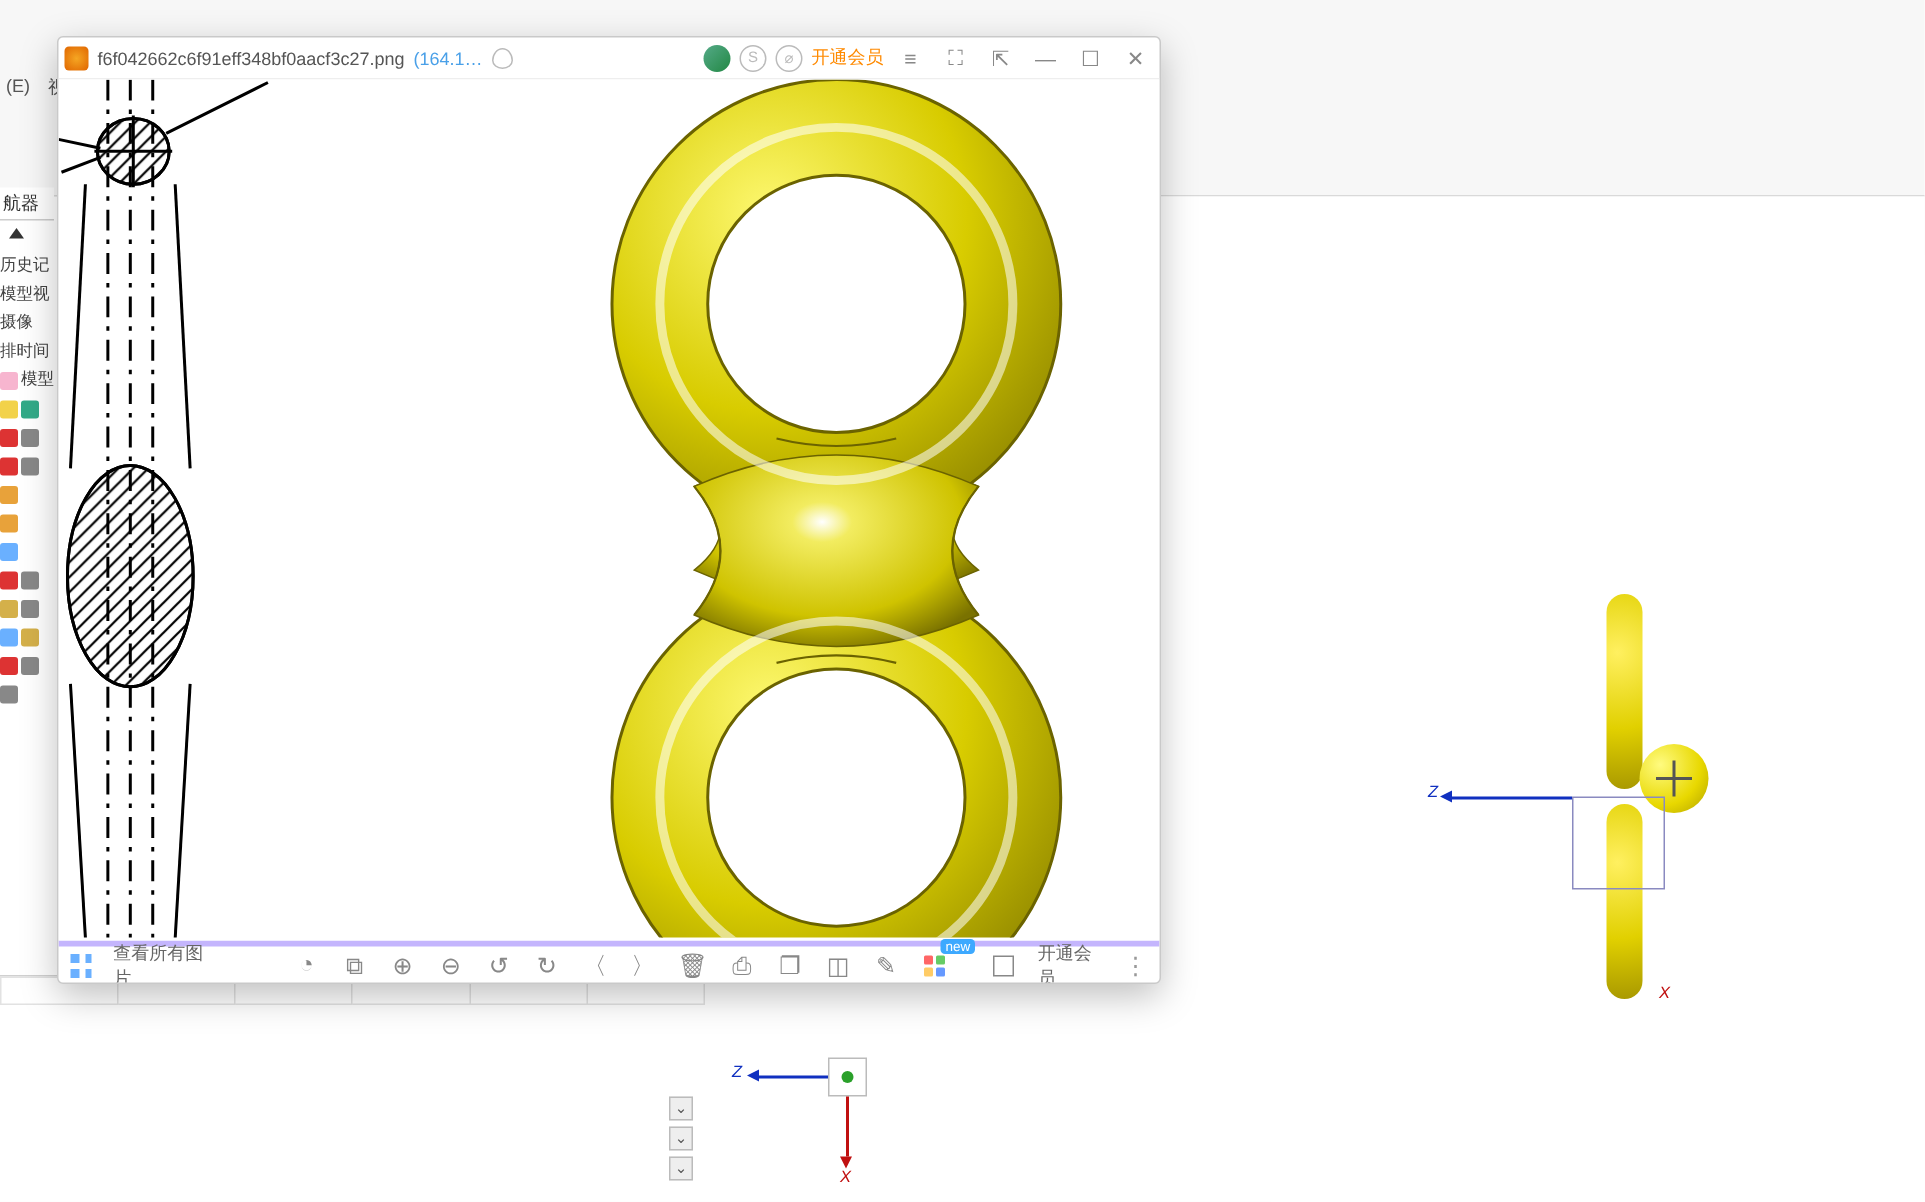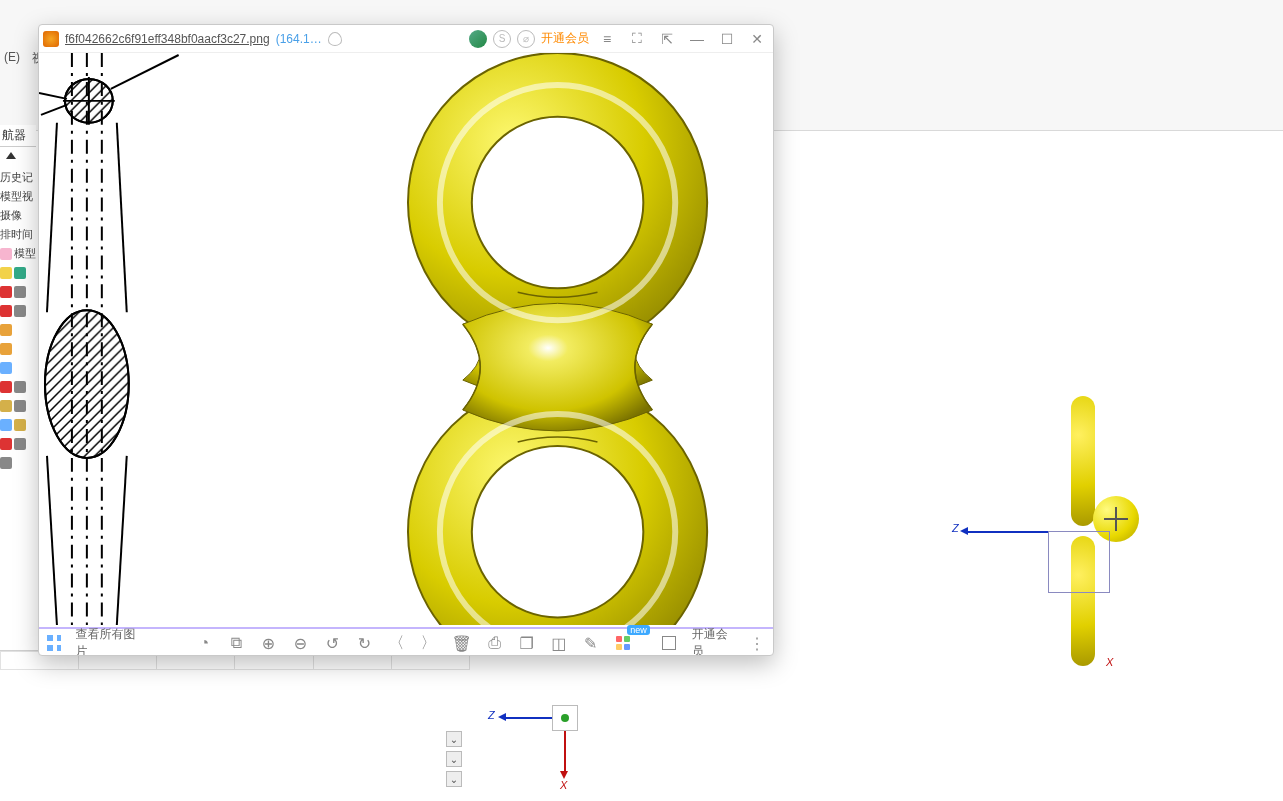--- a/index.html
+++ b/index.html
@@ -40,32 +40,32 @@
   .csys.small { left:500px; top:695px; width:100px; height:80px;}
   .redax { position:absolute; width:2px; background:#c01010;}
   .redhead { position:absolute; width:0;height:0;border-left:4px solid transparent;border-right:4px solid transparent;border-top:8px solid #c01010;}
   .dot { position:absolute; width:8px;height:8px;border-radius:50%;background:#2aa02a;}
   .sq { position:absolute; width:26px;height:26px;border:1px solid #bbb; background:#fff;}
 
   
   .viewer { position: absolute; left: 38px; top: 24px; width: 736px; height: 632px; background: #fff; border: 1px solid #c9c9c9; box-shadow: 0 8px 24px rgba(0,0,0,0.25); border-radius: 4px; overflow:hidden;}
   .titlebar { height: 28px; display: flex; align-items: center; padding: 0 4px; gap: 6px; border-bottom:1px solid #eee;}
   .titlebar .appicon { width:16px;height:16px; background: radial-gradient(circle,#f5a623,#e06500); border-radius:3px;}
-  .titlebar .fname { font-size:12px; color:#555;text-decoration:underline;}
+  .titlebar .fname { font-size:12px; color:#555;}
   .titlebar .fsize { font-size:12px; color:#4aa0e8;}
   .titlebar .cloud { width:14px;height:14px; border:1.5px solid #bbb; border-radius:50% 50% 50% 50% / 60% 60% 40% 40%; position:relative;}
   .titlebar .spacer { flex:1;}
   .titlebar .tico { width:24px; height:24px; display:flex; align-items:center; justify-content:center; color:#888; font-size:14px; border-radius:2px; cursor:default;}
   .titlebar .avatar { width:18px;height:18px;border-radius:50%;background:linear-gradient(135deg,#5a8,#284);}        
   .titlebar .vip { font-size:12px; color:#ff8a00;}
   .s-ico { width:18px;height:18px;border-radius:50%;border:1.5px solid #bbb;display:flex;align-items:center;justify-content:center;font-size:10px;color:#bbb;}
 
   .canvas { position:relative; width:100%; height:574px; background:#fff; overflow:hidden;}
 
-  .bottombar { height:30px; display:flex; align-items:center; gap:14px; padding:0 8px; border-top:2px solid #c4b5fd;}
+  .bottombar { height:30px; display:flex; align-items:center; gap:14px; padding:0 8px; border-top:4px solid #c4b5fd;}
   .bottombar .bico { width:20px;height:20px; display:flex; align-items:center; justify-content:center; color:#888;}
   .bottombar .gridico { width:16px;height:16px;background:
     linear-gradient(#6ab0ff,#6ab0ff) 0 0/6px 6px no-repeat,
     linear-gradient(#6ab0ff,#6ab0ff) 10px 0/6px 6px no-repeat,
     linear-gradient(#6ab0ff,#6ab0ff) 0 10px/6px 6px no-repeat,
     linear-gradient(#6ab0ff,#6ab0ff) 10px 10px/6px 6px no-repeat;}
   .bottombar .txt { font-size:12px; color:#666;}
   .bottombar .spacer{flex:1;}
   .bottombar .newb { position:relative;}
   .bottombar .newb::after{content:"new"; position:absolute; top:-8px; right:-18px; font-size:9px; background:#3da9ff; color:#fff; padding:0 3px; border-radius:3px;}

